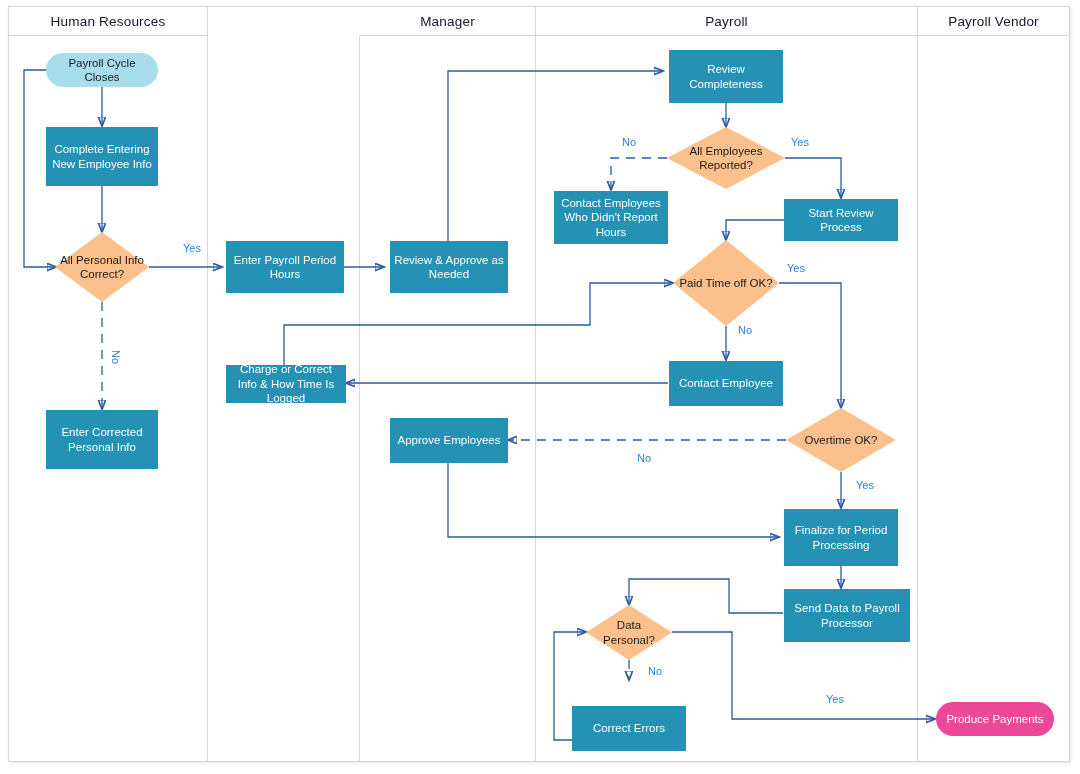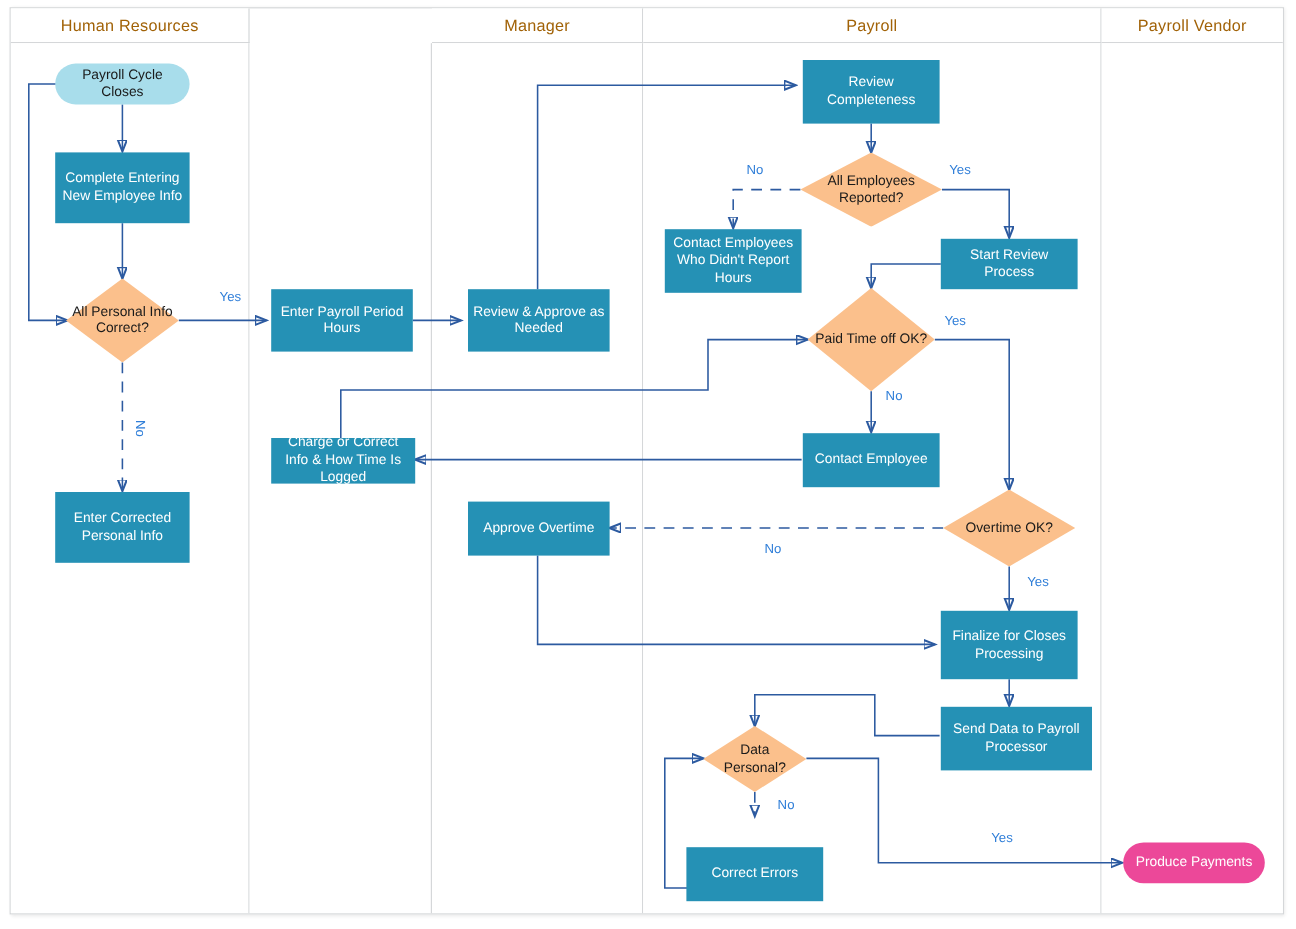--- a/index.html
+++ b/index.html
@@ -15,21 +15,21 @@
     position:absolute;left:8px;top:6px;width:1062px;height:756px;
     border:1px solid #d5d7d9;background:#ffffff;
     box-shadow:1px 1px 3px rgba(0,0,0,.10);
     box-sizing:border-box;
   }
   .lane-head{
     position:absolute;top:0;height:29px;
     border-right:1px solid #d5d7d9;border-bottom:1px solid #d5d7d9;
     box-sizing:border-box;
     display:flex;align-items:center;justify-content:center;
-    color:#a16207;font-size:13.5px;letter-spacing:.2px;
+    color:#0f172a;font-size:13.5px;letter-spacing:.2px;
     background:#ffffff;
   }
   .lane-head.last{border-right:none;}
   .lane-body{
     position:absolute;top:29px;height:725px;
     border-right:1px solid #d5d7d9;
     box-sizing:border-box;background:#ffffff;
   }
   .lane-body.last{border-right:none;}
 
@@ -179,21 +179,21 @@
 
   <div class="node proc" style="left:226px;top:365px;width:120px;height:38px;">
     <span class="lbl">Charge or Correct Info &amp; How Time Is Logged</span>
   </div>
 
   <div class="node proc" style="left:390px;top:241px;width:118px;height:52px;">
     <span class="lbl">Review &amp; Approve as Needed</span>
   </div>
 
   <div class="node proc" style="left:390px;top:418px;width:118px;height:45px;">
-    <span class="lbl">Approve Overtime</span>
+    <span class="lbl">Approve Employees</span>
   </div>
 
   <div class="node proc" style="left:669px;top:50px;width:114px;height:53px;">
     <span class="lbl">Review Completeness</span>
   </div>
 
   <div class="node dec" style="left:667px;top:127px;width:118px;height:62px;">
     <span class="diamond"></span>
     <span class="lbl">All Employees Reported?</span>
   </div>
@@ -214,21 +214,21 @@
   <div class="node proc" style="left:669px;top:361px;width:114px;height:45px;">
     <span class="lbl">Contact Employee</span>
   </div>
 
   <div class="node dec" style="left:786px;top:408px;width:110px;height:64px;">
     <span class="diamond"></span>
     <span class="lbl">Overtime OK?</span>
   </div>
 
   <div class="node proc" style="left:784px;top:509px;width:114px;height:57px;">
-    <span class="lbl">Finalize for Closes Processing</span>
+    <span class="lbl">Finalize for Period Processing</span>
   </div>
 
   <div class="node proc" style="left:784px;top:589px;width:126px;height:53px;">
     <span class="lbl">Send Data to Payroll Processor</span>
   </div>
 
   <div class="node dec" style="left:586px;top:605px;width:86px;height:55px;">
     <span class="diamond"></span>
     <span class="lbl">Data Personal?</span>
   </div>

